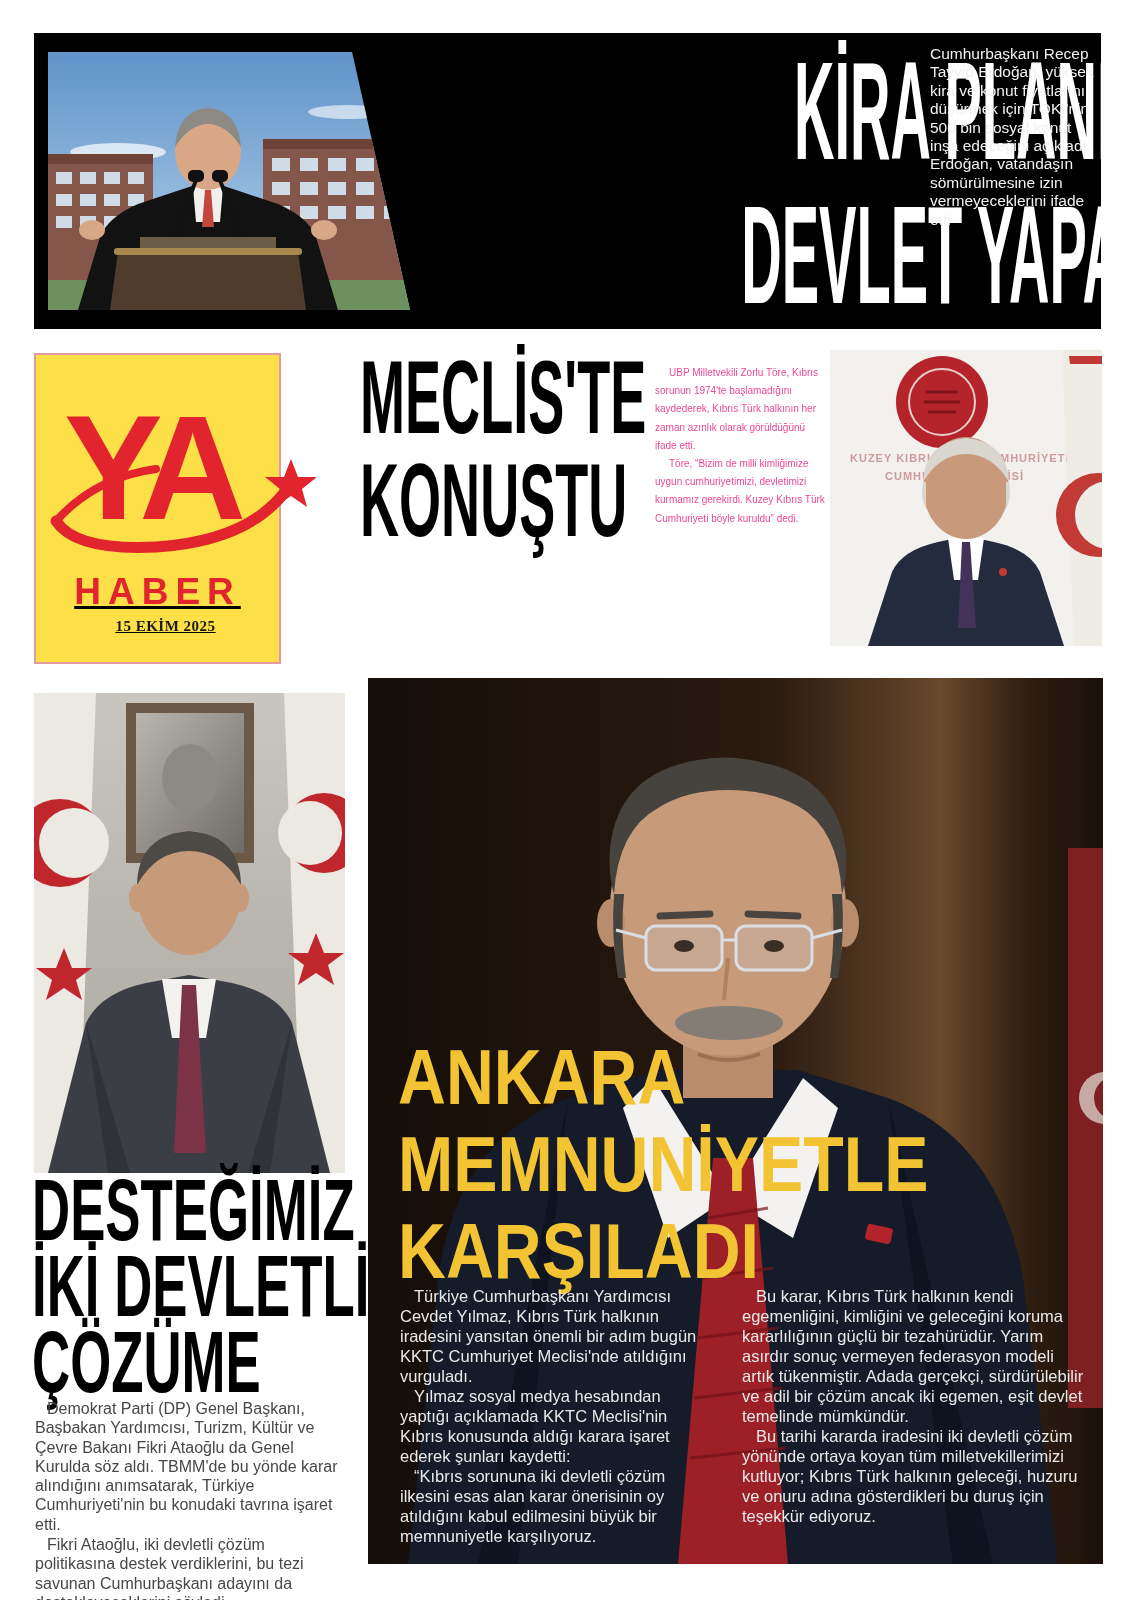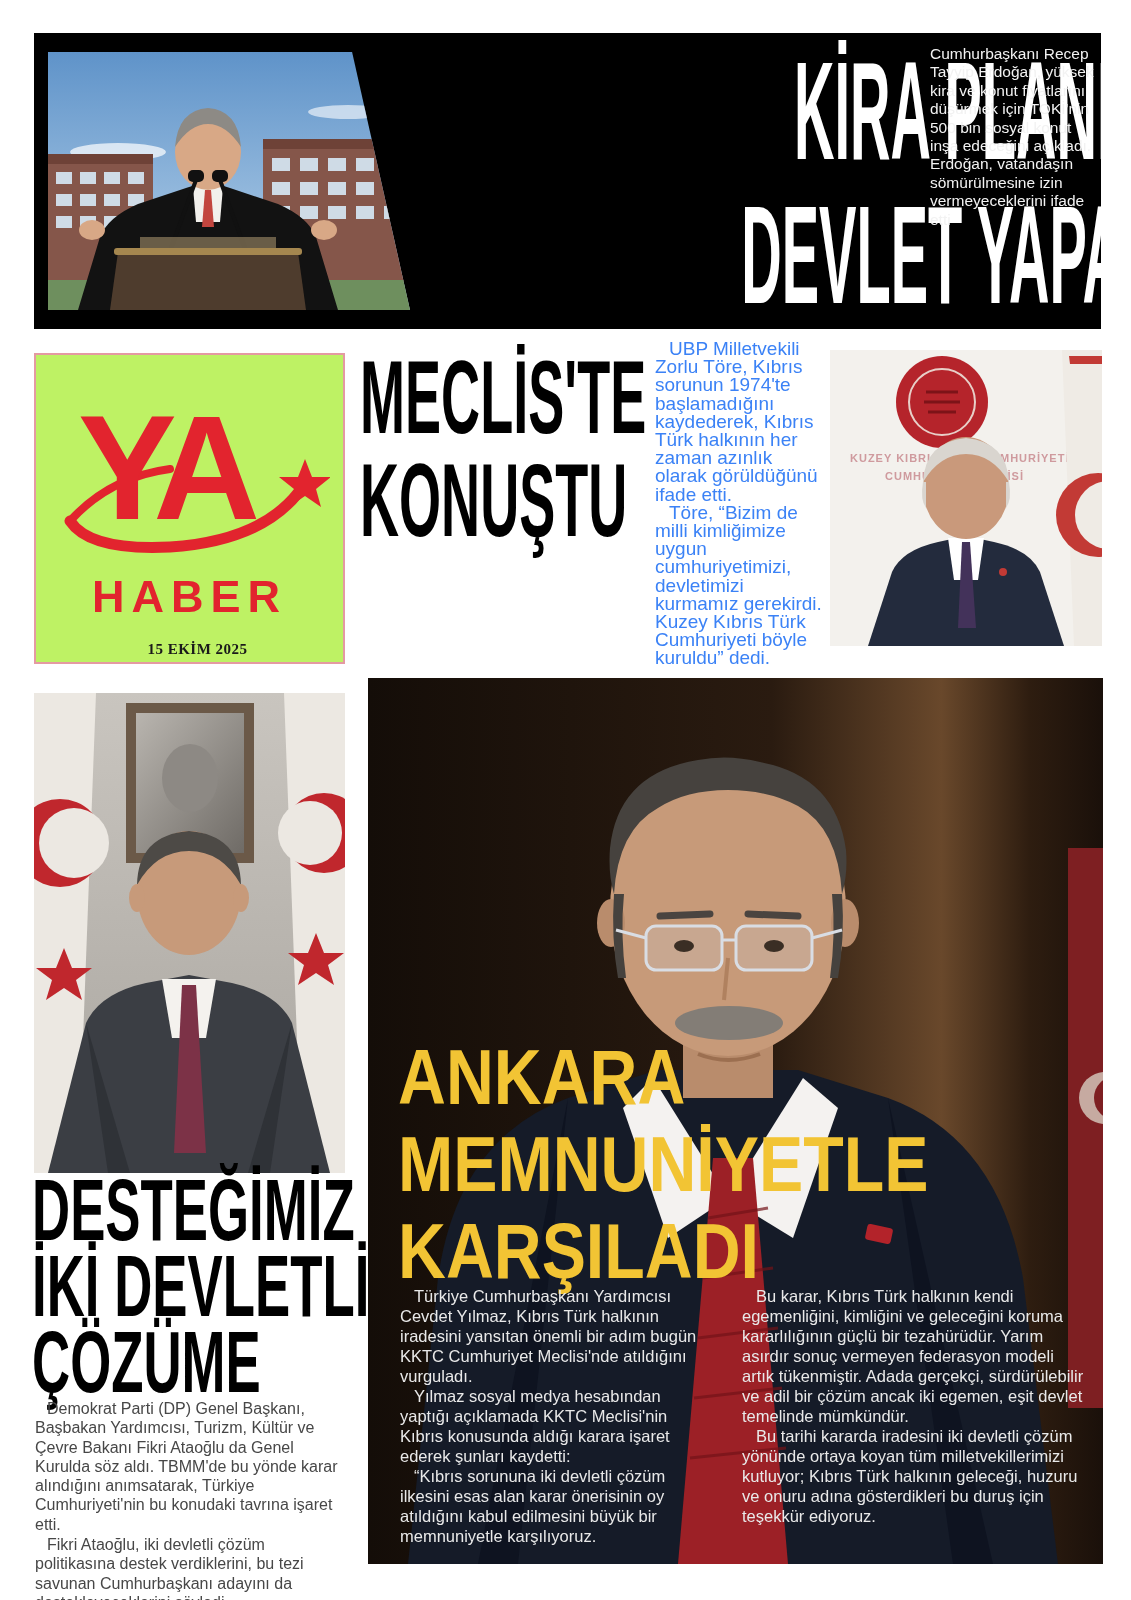--- a/index.html
+++ b/index.html
@@ -14,30 +14,30 @@
   .cx85{transform:scaleX(.85);}
   
   .banner{position:absolute;left:34px;top:33px;width:1067px;height:296px;background:#000;}
   .banner-photo{position:absolute;left:14px;top:19px;width:362px;height:258px;
                 clip-path:polygon(0 0,84% 0,100% 100%,0 100%);}
   .banner-headline{position:absolute;left:330px;top:6px;width:580px;text-align:center;}
   .banner-headline .line{font-size:140px;line-height:144px;color:#fff;font-weight:700;}
   .banner-side{position:absolute;left:896px;top:12px;width:172px;color:#f2f2f2;
                font-size:15.5px;line-height:18.4px;}
   
-  .logo-box{position:absolute;left:34px;top:353px;width:311px;height:311px;background:#bef264;
-            border:2px solid #e49aa2;box-sizing:border-box;text-align:center;}
-  .logo-haber{color:#e2242e;font-weight:700;font-size:45px;letter-spacing:7px;margin-top:-4px;}
+  .logo-box{position:absolute;left:34px;top:353px;width:247px;height:311px;background:#fde047;
+            border:2px solid #e49aa2;box-sizing:border-box;text-align:center;text-decoration:underline;}
+  .logo-haber{color:#e2242e;font-weight:700;font-size:37px;letter-spacing:7px;margin-top:-4px;}
   .logo-date{font-family:"Liberation Serif",serif;font-weight:700;font-size:15px;color:#1a1a1a;
-             margin-top:18px;letter-spacing:.5px;padding-left:16px;}
+             margin-top:5px;letter-spacing:.5px;padding-left:16px;}
   
   .tore-headline{position:absolute;left:360px;top:346px;}
   .tore-headline .line{font-size:104px;line-height:103px;font-weight:700;color:#000;}
-  .tore-article{position:absolute;left:655px;top:340px;width:172px;color:#3b82f6;
-                font-size:19px;line-height:18.2px;}
+  .tore-article{position:absolute;left:655px;top:364px;width:172px;color:#ec4899;
+                font-size:10px;line-height:18.2px;}
   .tore-article p{margin:0;text-indent:14px;}
   .tore-photo{position:absolute;left:830px;top:350px;width:272px;height:296px;}
   
   .ata-photo{position:absolute;left:34px;top:693px;width:311px;height:480px;}
   .ata-headline{position:absolute;left:32px;top:1172px;}
   .ata-headline .line{font-size:88px;line-height:76px;font-weight:700;color:#000;}
   .ata-article{position:absolute;left:34px;top:1398px;width:316px;color:#474747;
                font-size:16px;line-height:19.3px;}
   .ata-article p{margin:1px;text-indent:12px;}
   

